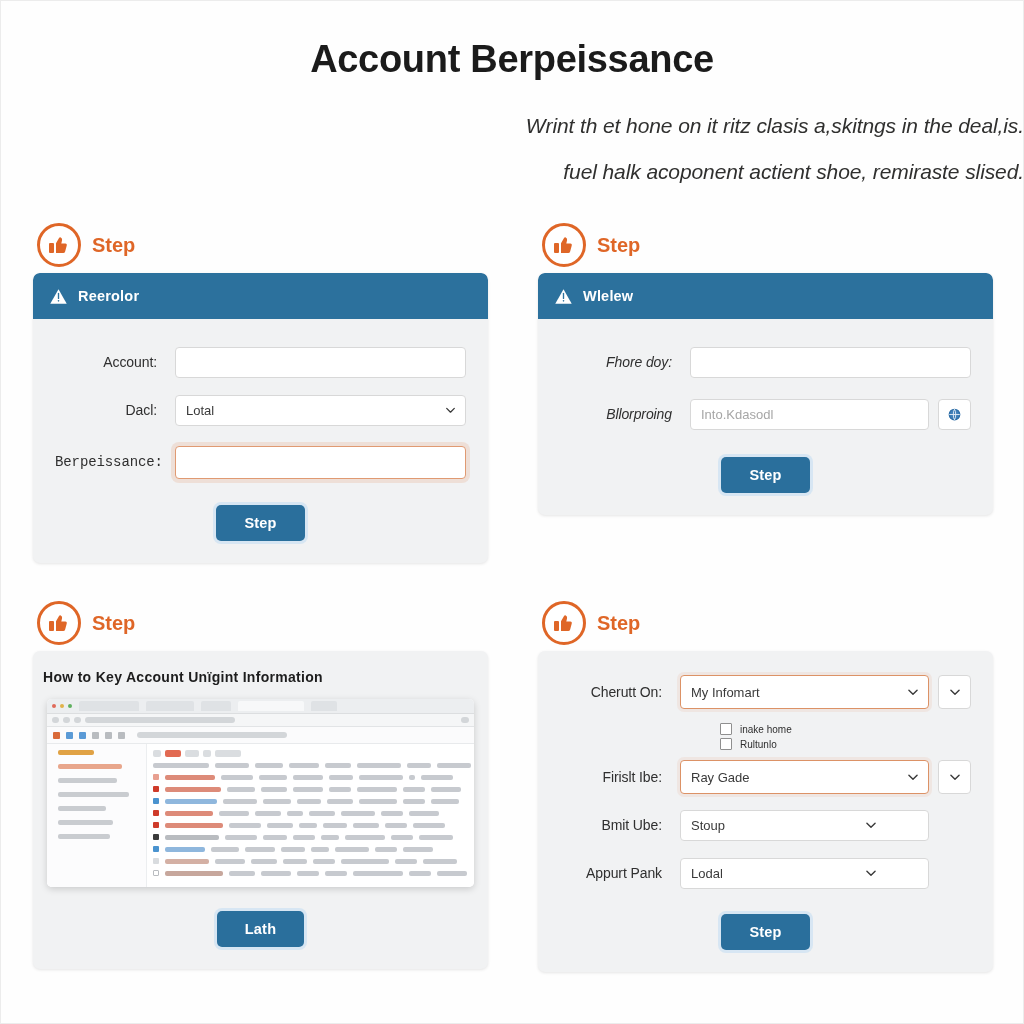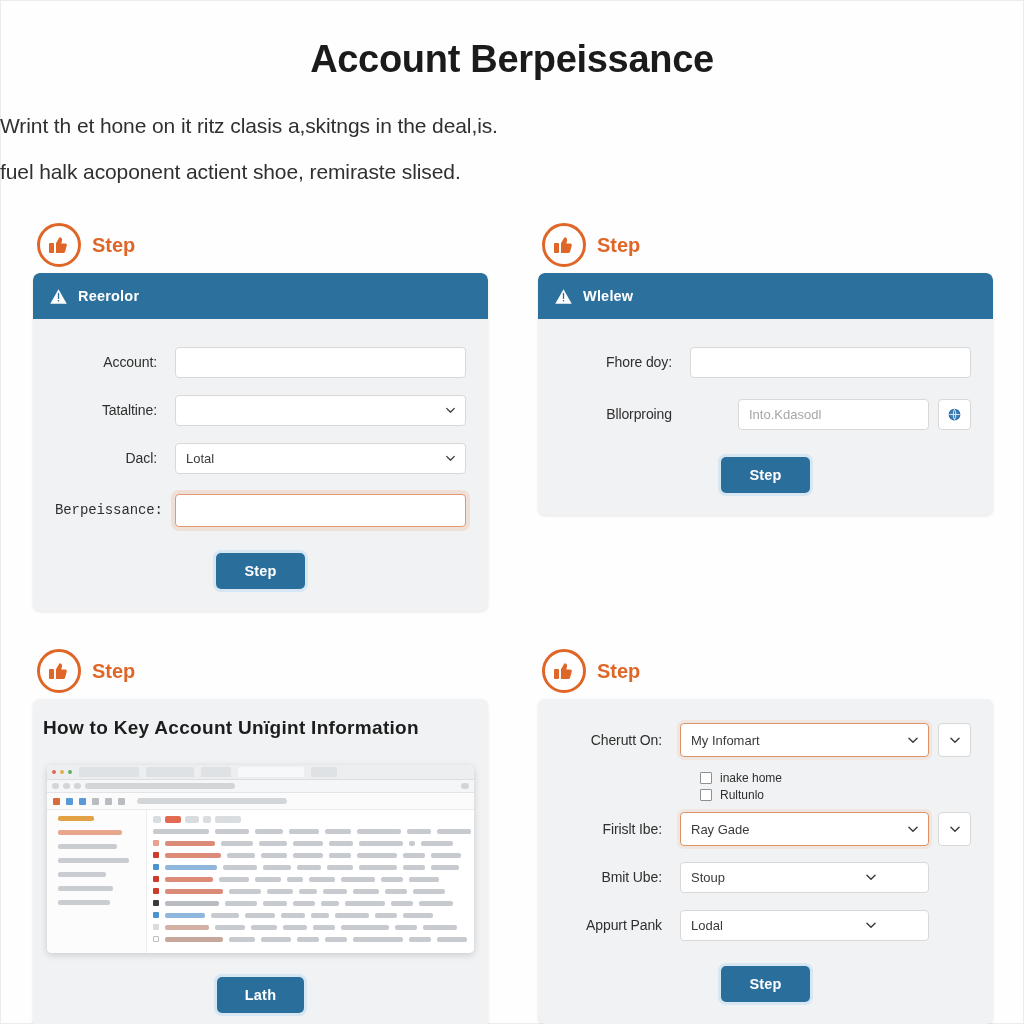--- a/index.html
+++ b/index.html
@@ -20,21 +20,21 @@
 
   
   .page-title {
     text-align: center;
     font-size: 38px;
     font-weight: bold;
     color: #1b1b1b;
     letter-spacing: -0.3px;
     margin: 38px 0 0 0;
   }
-  .subtitle-block { margin-top: 22px; text-align: left; }
+  .subtitle-block { margin-top: 22px; text-align: right; font-style: italic; }
   .subtitle-line {
     font-size: 21px;
     color: #30302f;
     line-height: 46px;
     letter-spacing: -0.1px;
   }
 
   
   .cards {
     position: relative;
@@ -98,21 +98,21 @@
   }
   .form-row:last-of-type { margin-bottom: 0; }
   .f-label {
     width: 120px; flex: none;
     text-align: right;
     padding-right: 18px;
     font-size: 14px;
     color: #2f2f2f;
     letter-spacing: -0.1px;
   }
-  .f-label.wide { width: 130px; }
+  .f-label.wide { width: 130px; font-style: italic; }
   .f-control { flex: 1; position: relative; }
 
   .tbox, .sbox {
     width: 100%;
     height: 31px;
     background: #ffffff;
     border: 1px solid #d8d8d8;
     border-radius: 4px;
     font-size: 13px;
     color: #3a3a3a;
@@ -154,22 +154,23 @@
     background: #ffffff;
     border: 1px solid #d8d8d8;
     border-radius: 4px;
     display: flex; align-items: center; justify-content: center;
     color: #3a3a3a;
   }
 
   .check-list { margin: 6px 0 10px 140px; }
   .check-row {
     display: flex; align-items: center; gap: 8px;
-    font-size: 12px; color: #2f2f2f;
+    font-size: 10px; color: #2f2f2f;
     margin-bottom: 3px;
+    margin-left: 20px;
   }
   .cbox {
     width: 12px; height: 12px; flex: none;
     border: 1px solid #8f8f8f;
     background: #fff;
     border-radius: 1px;
   }
 
   .btn-row { text-align: center; margin-top: 26px; }
   .primary-btn {
@@ -181,25 +182,25 @@
     padding: 10px 28px;
     border: none;
     border-radius: 5px;
     box-shadow: 0 0 0 3px rgba(210,228,242,0.85);
     letter-spacing: 0.2px;
     font-family: "Liberation Sans", sans-serif;
   }
 
   
   .thumb-head {
-    font-size: 19px;
+    font-size: 14px;
     font-weight: bold;
     color: #1d1d1d;
     letter-spacing: 0.3px;
-    margin: 2px 0 26px 10px;
+    margin: 2px 0 14px 10px;
   }
   .thumb-wrap {
     margin: 0 14px;
     border-radius: 5px;
     background: #ffffff;
     box-shadow: 0 2px 7px rgba(0,0,0,0.17);
     overflow: hidden;
     height: 188px;
     filter: blur(0.45px);
   }
@@ -291,29 +292,20 @@
         </div>
 
         <div class="card-body">
           <div class="form-row">
             <div class="f-label">Account:</div>
             <div class="f-control">
               <div class="tbox"></div>
             </div>
           </div>
 
-          <div class="form-row">
-            <div class="f-label">Tataltine:</div>
-            <div class="f-control">
-              <div class="sbox"></div>
-              <svg class="chev" width="13" height="13" viewBox="0 0 24 24">
-                <path d="M5 9l7 7 7-7" fill="none" stroke="currentColor" stroke-width="2.4" stroke-linecap="round" stroke-linejoin="round"></path>
-              </svg>
-            </div>
-          </div>
 
           <div class="form-row">
             <div class="f-label">Dacl:</div>
             <div class="f-control">
               <div class="sbox">Lotal</div>
               <svg class="chev" width="13" height="13" viewBox="0 0 24 24">
                 <path d="M5 9l7 7 7-7" fill="none" stroke="currentColor" stroke-width="2.4" stroke-linecap="round" stroke-linejoin="round"></path>
               </svg>
             </div>
           </div>
@@ -356,21 +348,21 @@
         <div class="card-body">
           <div class="form-row">
             <div class="f-label wide">Fhore doy:</div>
             <div class="f-control">
               <div class="tbox"></div>
             </div>
           </div>
 
 
 
-          <div class="form-row" style="margin-top:18px;gap:48px;">
+          <div class="form-row" style="margin-top:18px;">
             <div class="f-label wide">Bllorproing</div>
             <div class="f-control">
               <div class="inline-row">
                 <div class="tbox ph">Into.Kdasodl</div>
                 <div class="icon-btn">
                   <svg width="15" height="15" viewBox="0 0 24 24" fill="none" stroke="#2f6fa8" stroke-width="2">
                     <circle cx="12" cy="12" r="8.4" fill="#3f7fb8" stroke="#2f6fa8"></circle>
                     <path d="M3.6 12h16.8M12 3.6c2.6 3 2.6 13.8 0 16.8-2.6-3-2.6-13.8 0-16.8z" stroke="#eaf1f8" stroke-width="1.4"></path>
                   </svg>
                 </div>

